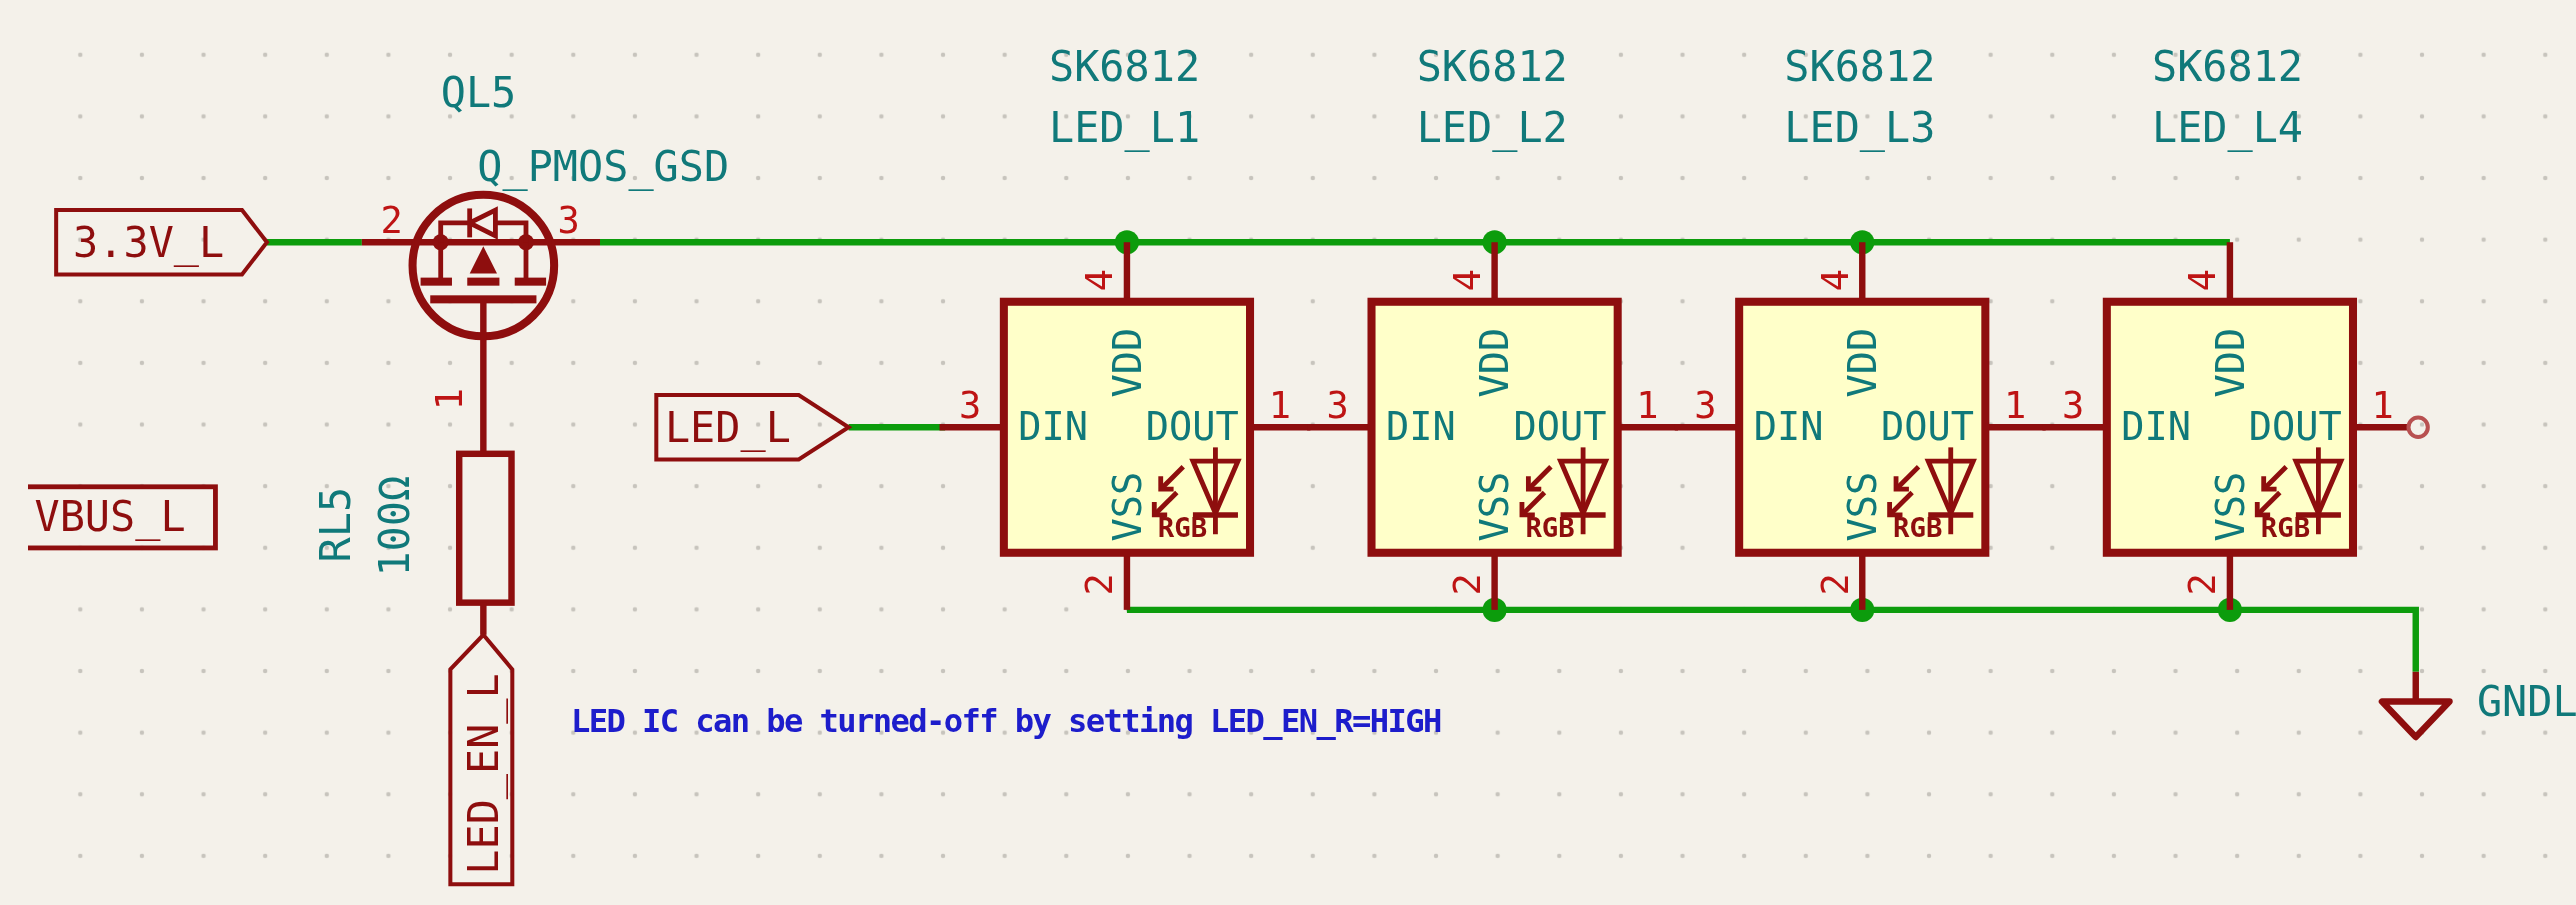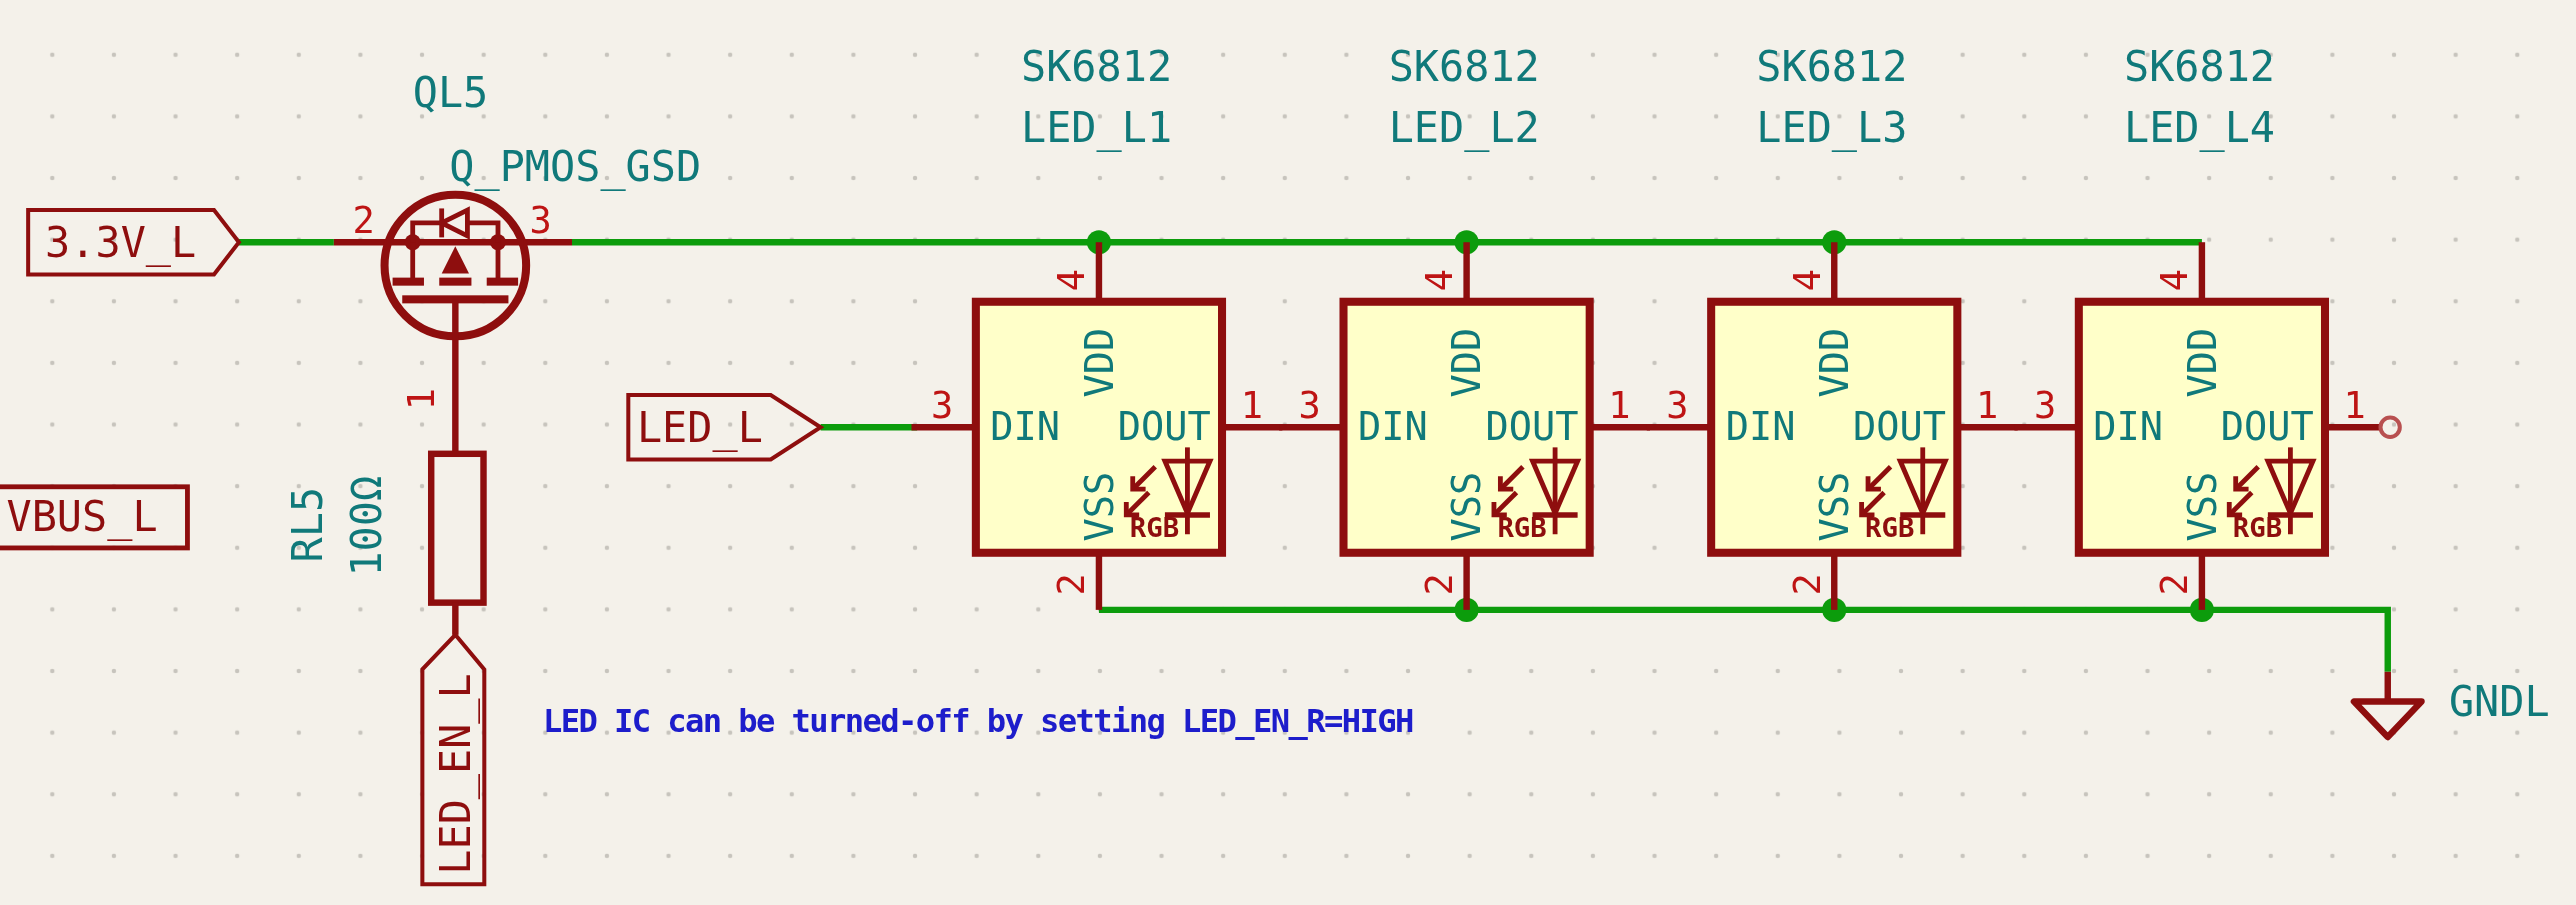--- a/index.html
+++ b/index.html
@@ -1,16 +1,16 @@
 <!DOCTYPE html>
 <html style="--bg: #F4F1EA; --grid: #C7C4BD; --red: #8E0E0E; --pinred: #BE1414; --teal: #10797A; --green: #0C9C0C; --icfill: #FFFFC9; --blue: #1D1DCB; --open: #B85050;font-size:13px"><head>
 <meta charset="utf-8">
 <style>
   html,body{margin:0;padding:0;background:var(--bg,#F4F1EA);overflow:hidden;}
-  #canvas{width:2492px;height:906px;position:relative;}
+  #canvas{width:2492px;height:906px;position:relative;margin-left:28px;}
   svg{display:block;}
   text{font-family:"DejaVu Sans Mono","Liberation Mono",monospace;}
   .sym{stroke:var(--red);fill:none;}
   .symfill{fill:var(--red);stroke:none;}
   .wire{stroke:var(--green);fill:none;}
   .junction{fill:var(--green);stroke:none;}
   .pinnum{fill:var(--pinred);font-size:46px;}
   .tealtext{fill:var(--teal);font-size:52px;}
   .ictext{fill:var(--teal);font-size:48px;}
   .labeltext{fill:var(--red);font-size:52px;}

